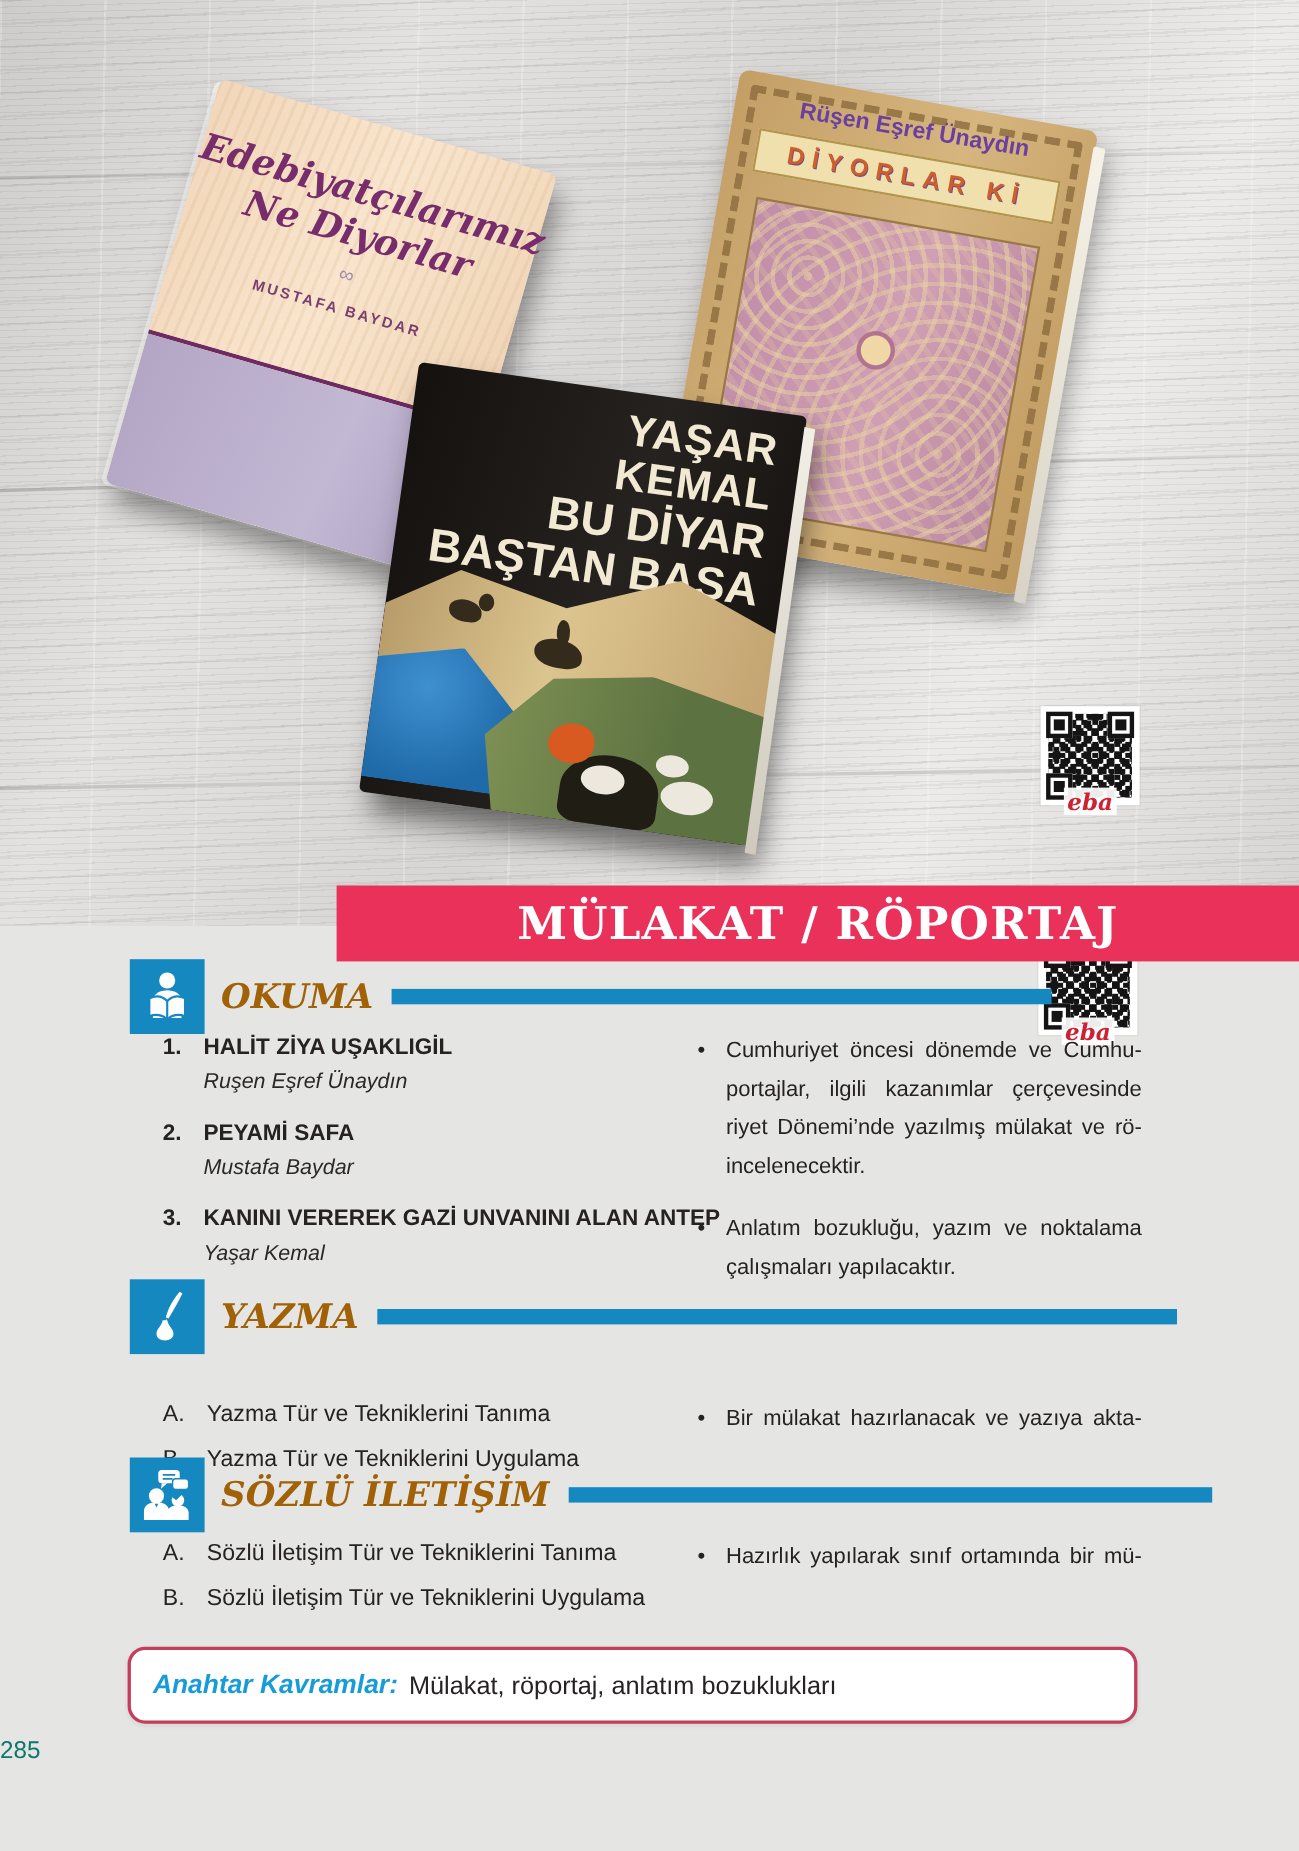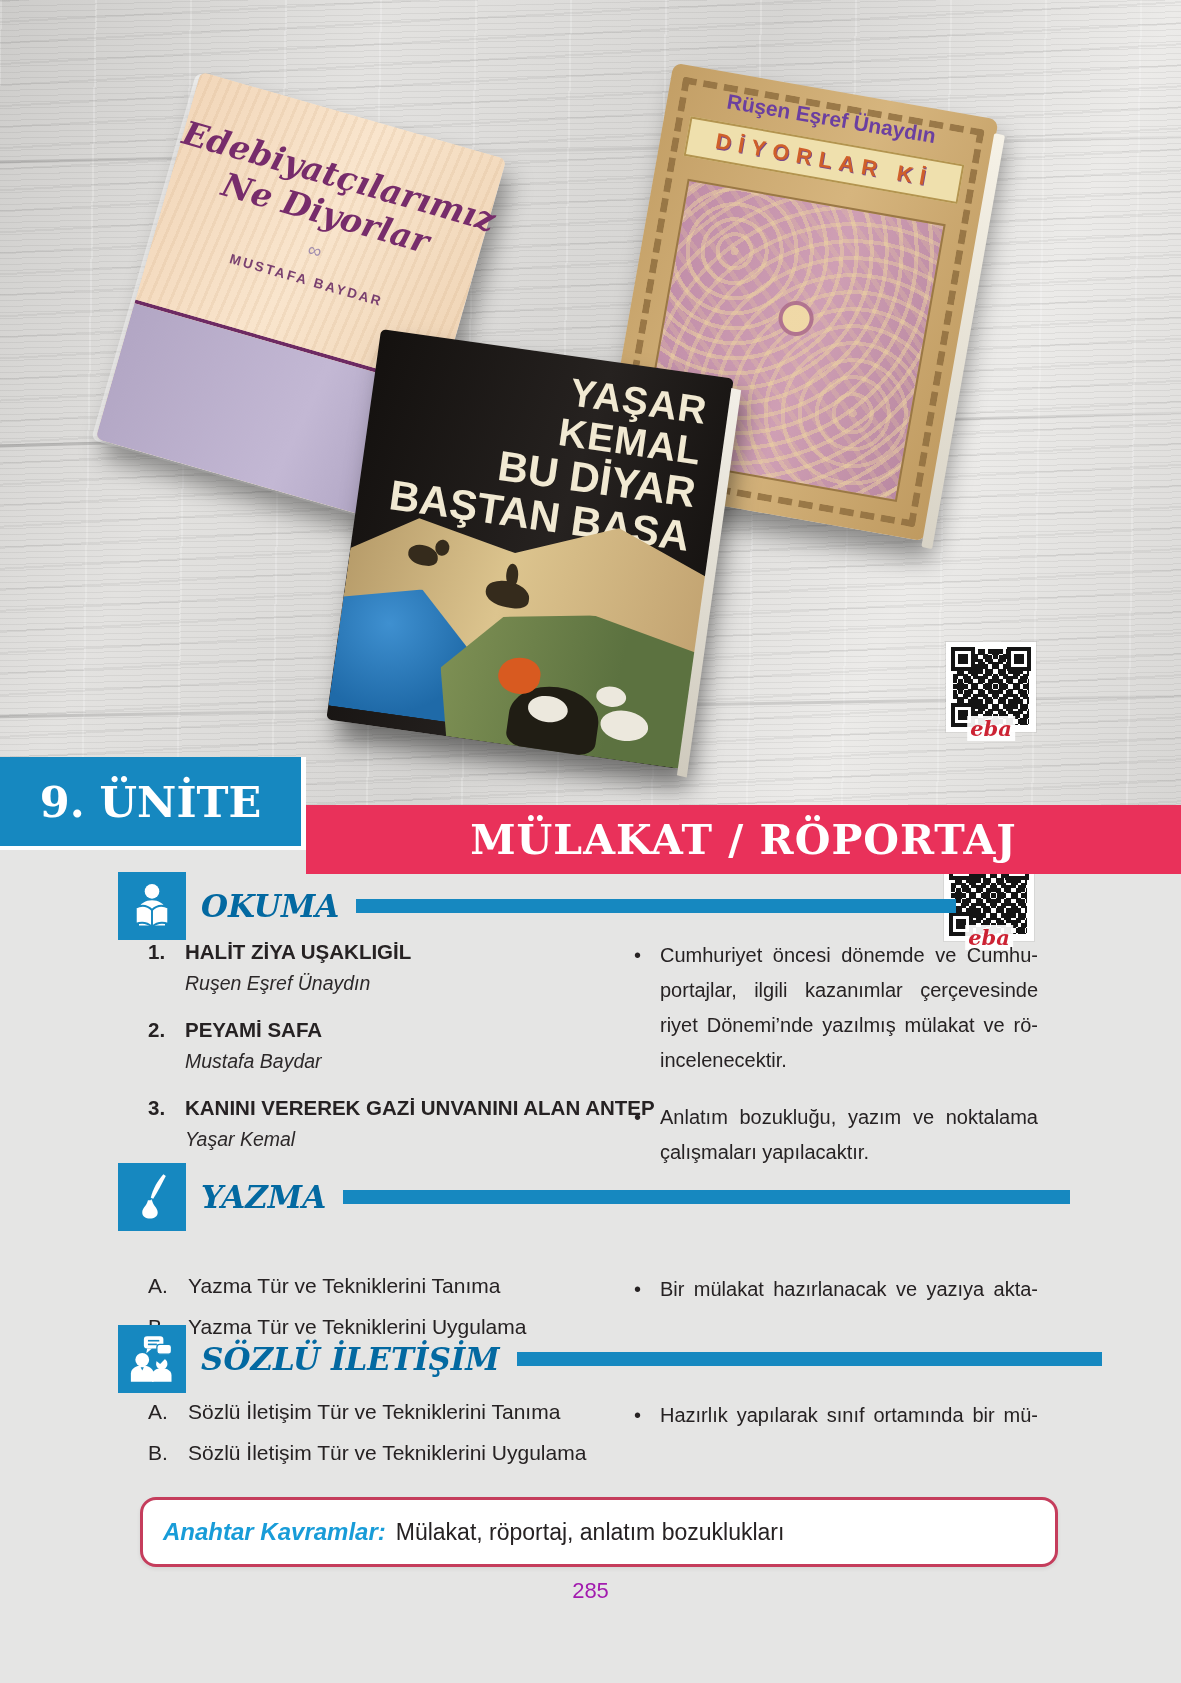--- a/index.html
+++ b/index.html
@@ -110,21 +110,21 @@
   .title-strip{position:absolute;left:306px;top:805px;width:875px;height:69px;background:#e9315a;
     display:flex;align-items:center;justify-content:center;z-index:4;}
   .title-strip span{color:#fff;font-family:"DejaVu Serif","Liberation Serif",serif;font-weight:bold;
     font-size:41px;letter-spacing:1px;white-space:nowrap;}
 
   
   .content-bg{position:absolute;left:0;top:842px;right:0;bottom:0;background:#e5e5e4;}
 
   .sec-head{position:absolute;left:118px;display:flex;align-items:center;z-index:2;}
   .icon-box{width:68px;height:68px;background:#1688c0;flex:none;display:flex;align-items:center;justify-content:center;}
-  .sec-title{margin-left:15px;color:#0369a1;font-family:"DejaVu Serif","Liberation Serif",serif;
+  .sec-title{margin-left:15px;color:#a16207;font-family:"DejaVu Serif","Liberation Serif",serif;
     font-style:italic;font-weight:bold;font-size:31px;white-space:nowrap;}
   .rule{height:14px;background:#1688c0;margin-left:17px;flex:none;}
   .h-okuma{top:872px;} .h-okuma .rule{width:600px;}
   .h-yazma{top:1163px;} .h-yazma .rule{width:727px;}
   .h-sozlu{top:1325px;} .h-sozlu .rule{width:585px;}
 
   .okuma-list{position:absolute;left:148px;top:938px;width:500px;}
   .o-item{display:flex;margin-bottom:20px;}
   .o-item .num{width:37px;flex:none;font-weight:bold;font-size:20.5px;line-height:28px;}
   .o-item .tt{font-weight:bold;font-size:20.5px;line-height:28px;white-space:nowrap;}
@@ -138,27 +138,27 @@
 
   .obj{position:absolute;left:634px;width:404px;}
   .obj-okuma{top:938px;} .obj-yazma{top:1272px;} .obj-sozlu{top:1398px;}
   .b-row{display:flex;margin-bottom:22px;}
   .b-dot{width:26px;flex:none;font-size:20px;line-height:35px;}
   .b-lines{flex:1;}
   .b-lines div{font-size:20px;line-height:35px;}
   .jline{text-align:justify;text-align-last:justify;}
 
   
-  .keybox{position:absolute;left:140px;top:1497px;width:918px;height:70px;background:#fff;
+  .keybox{position:absolute;left:116px;top:1497px;width:918px;height:70px;background:#fff;
     border:3.5px solid #c53d5c;border-radius:16px;display:flex;align-items:center;
     padding:0 20px;box-sizing:border-box;box-shadow:0 2px 4px rgba(0,0,0,.07);}
   .keylabel{color:#189cd8;font-weight:bold;font-style:italic;font-size:24px;white-space:nowrap;margin-right:10px;}
   .keytext{font-size:23px;color:#262223;white-space:nowrap;}
 
-  .pagenum{position:absolute;left:0;top:1578px;width:100%;text-align:center;font-size:22px;color:#a21caf;}
+  .pagenum{position:absolute;left:0;top:1578px;width:100%;text-align:left;font-size:22px;color:#0f766e;}
 </style>
 </head>
 <body>
 
 <div class="page">
 
   <div class="photo">
     <div class="crack c1"></div>
     <div class="crack c2"></div>
     <div class="crack c3"></div>
@@ -208,23 +208,20 @@
 
     <div class="qr qr1">
       <div class="grid"></div>
       <div class="f tl"></div>
       <div class="f tr"></div>
       <div class="f bl"></div>
       <div class="eba">eba</div>
     </div>
   </div>
 
-  <div class="unit-box">
-    <span>9. ÜNİTE</span>
-  </div>
   <div class="title-strip">
     <span>MÜLAKAT / RÖPORTAJ</span>
   </div>
 
   <div class="content-bg"></div>
 
   <div class="qr qr2">
     <div class="grid"></div>
     <div class="f tl"></div>
     <div class="f tr"></div>

